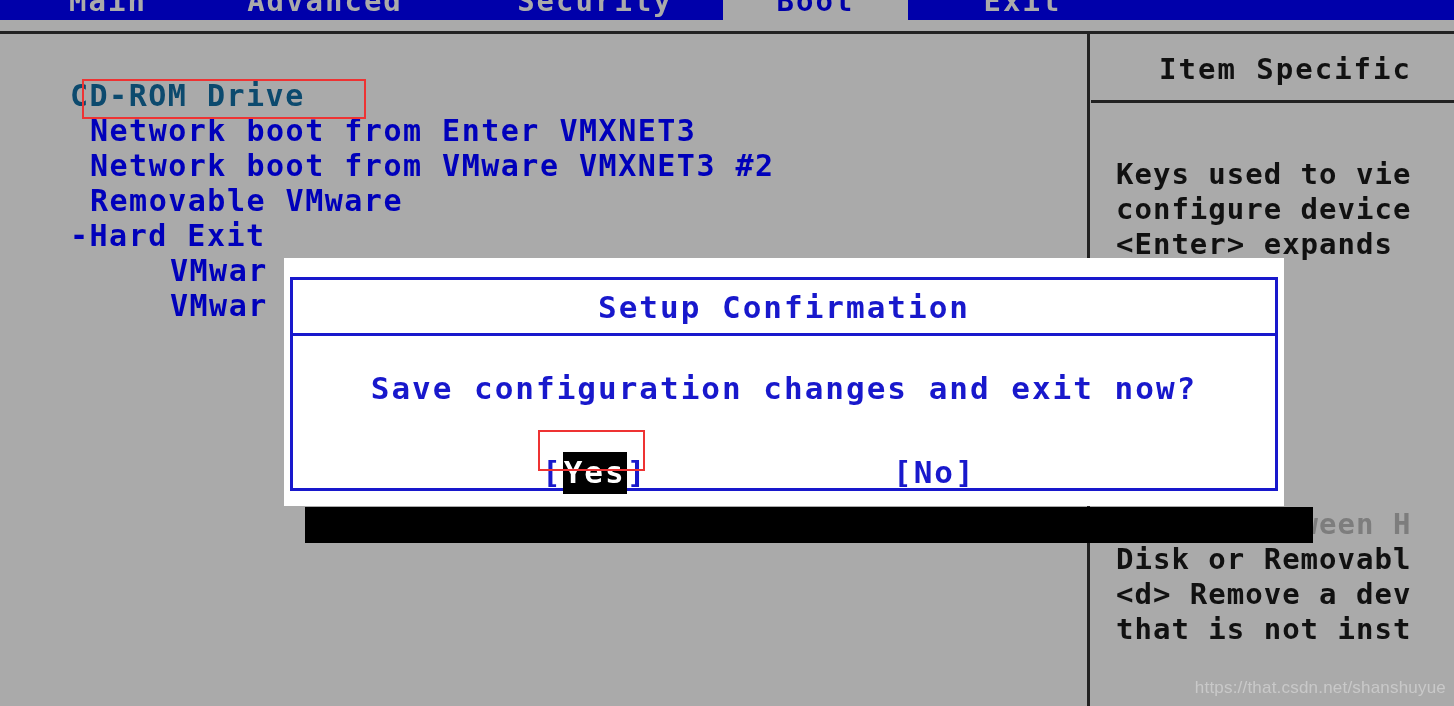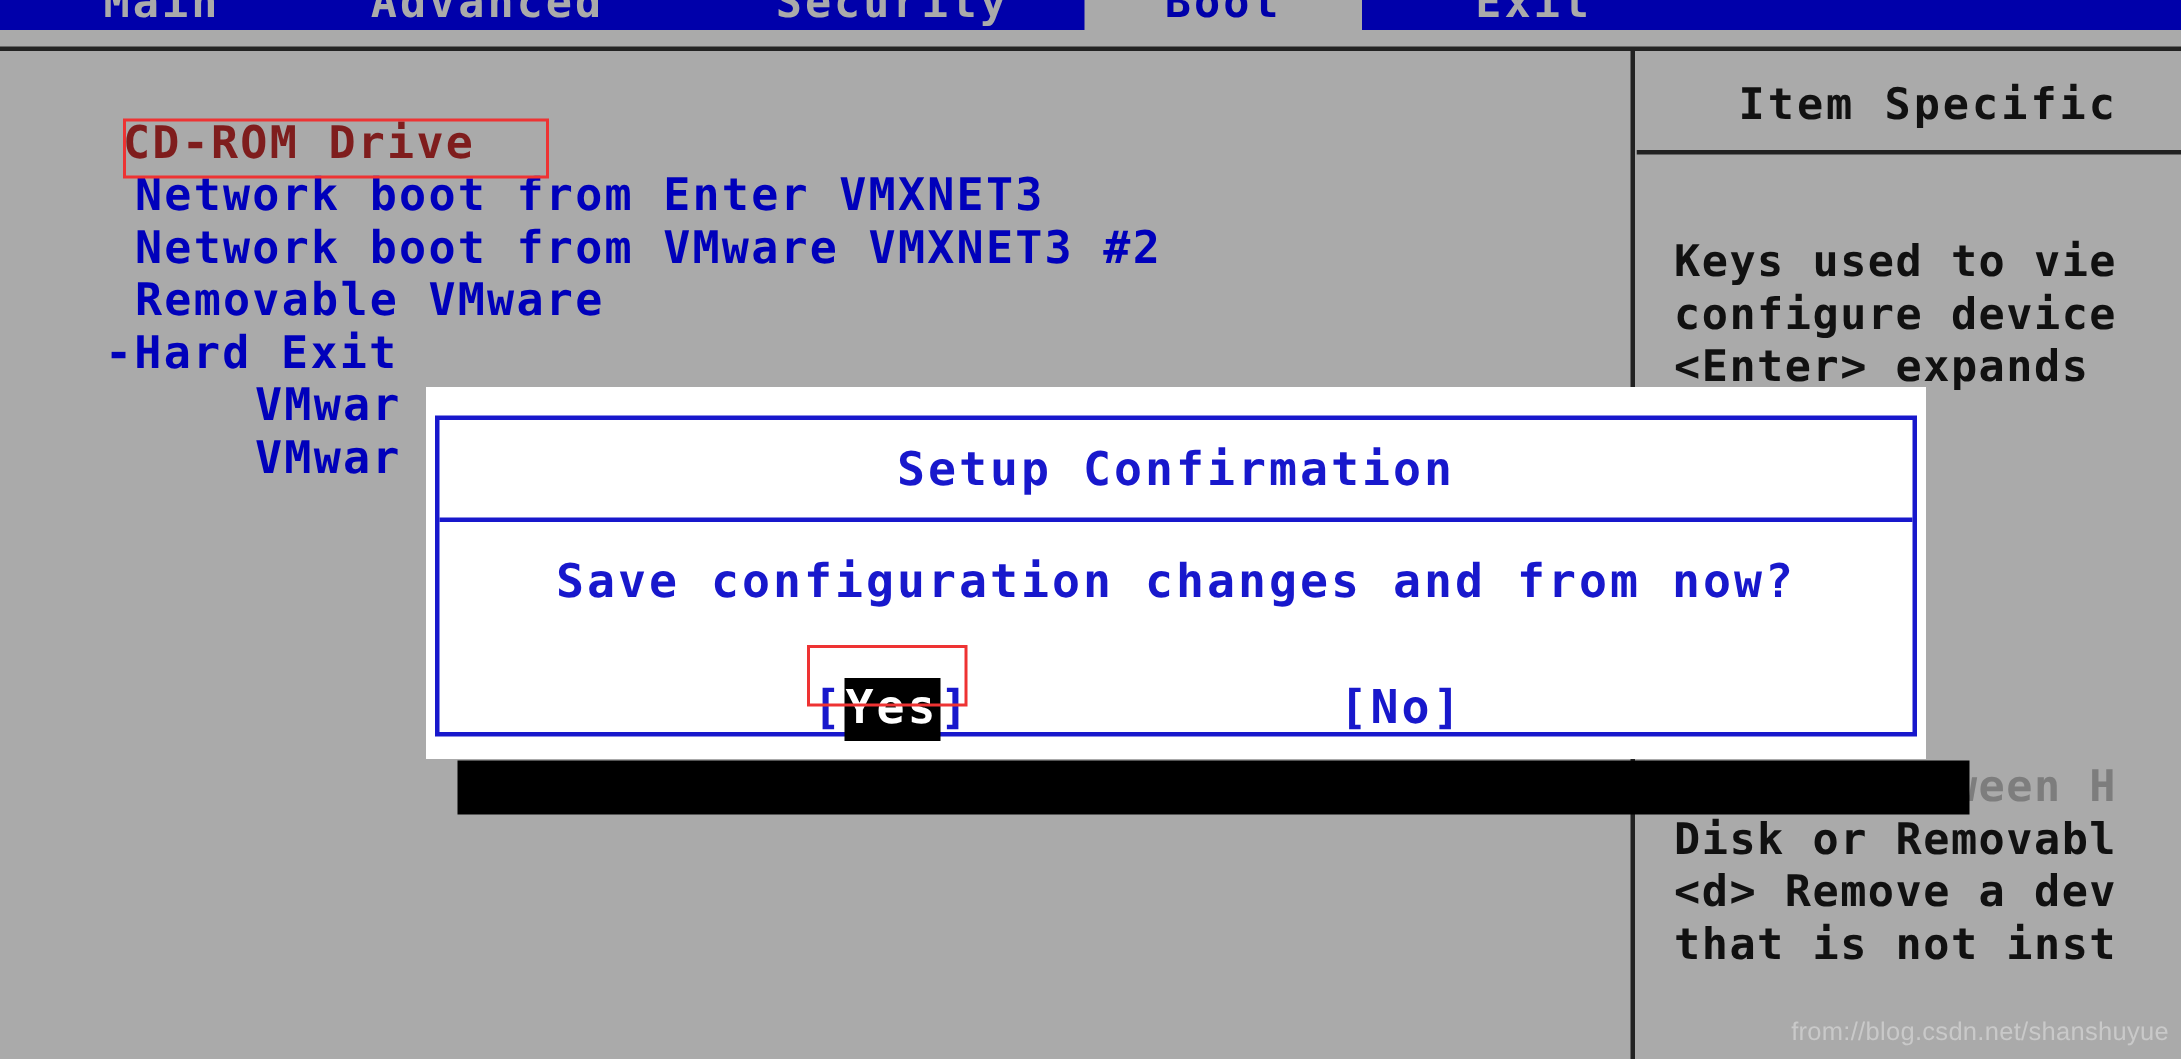--- a/index.html
+++ b/index.html
@@ -80,22 +80,21 @@
   .boot-row {
     height: 35px;
     line-height: 35px;
     font-size: 30px;
     font-weight: bold;
     letter-spacing: 1.5px;
     color: #0000bb;
     white-space: nowrap;
   }
   .boot-row.current {
-    color: #7f1d1d;
-    margin-left: 12px;
+    color: #0c4a6e;
   }
   .boot-row .indent1 { padding-left: 20px; display:inline-block; }
   .boot-row .indent2 { padding-left: 0px; display:inline-block; }
   .boot-row .indent3 { padding-left: 100px; display:inline-block; }
 
   
   #anno-cdrom {
     position: absolute;
     left: 82px; top: 79px;
     width: 284px; height: 40px;
@@ -166,21 +165,21 @@
     position: absolute;
     left: 6px; top: 19px;
     width: 988px; height: 214px;
     border: 3px solid #1818cc;
     box-sizing: border-box;
     background: #ffffff;
   }
   #dialog-title-bar {
     position: absolute;
     left: 0; top: 0;
-    width: 100%; height: 68px;
+    width: 100%; height: 56px;
     border-bottom: 3px solid #1818cc;
     box-sizing: border-box;
     display: flex;
     align-items: center;
     justify-content: center;
   }
   #dialog-title {
     font-size: 31px;
     font-weight: bold;
     letter-spacing: 2px;
@@ -310,26 +309,26 @@
     </div>
   </div>
 
   <div id="black-bar"></div>
 
   <div id="dialog">
     <div id="dialog-inner">
       <div id="dialog-title-bar">
         <span id="dialog-title">Setup Confirmation</span>
       </div>
-      <div id="dialog-message">Save configuration changes and from now?</div>
+      <div id="dialog-message">Save configuration changes and exit now?</div>
       <div id="dialog-buttons">
         <button class="dlg-btn" id="btn-yes"><span class="bracket">[</span><span class="btn-hl">Yes</span><span class="bracket">]</span></button>
         <button class="dlg-btn" id="btn-no"><span class="bracket">[</span><span>No</span><span class="bracket">]</span></button>
       </div>
     </div>
   </div>
 
   <div id="anno-cdrom"></div>
   <div id="anno-yes"></div>
 
-  <div id="watermark">from://blog.csdn.net/shanshuyue</div>
+  <div id="watermark">https://that.csdn.net/shanshuyue</div>
 
 </div>
 
 </body></html>

